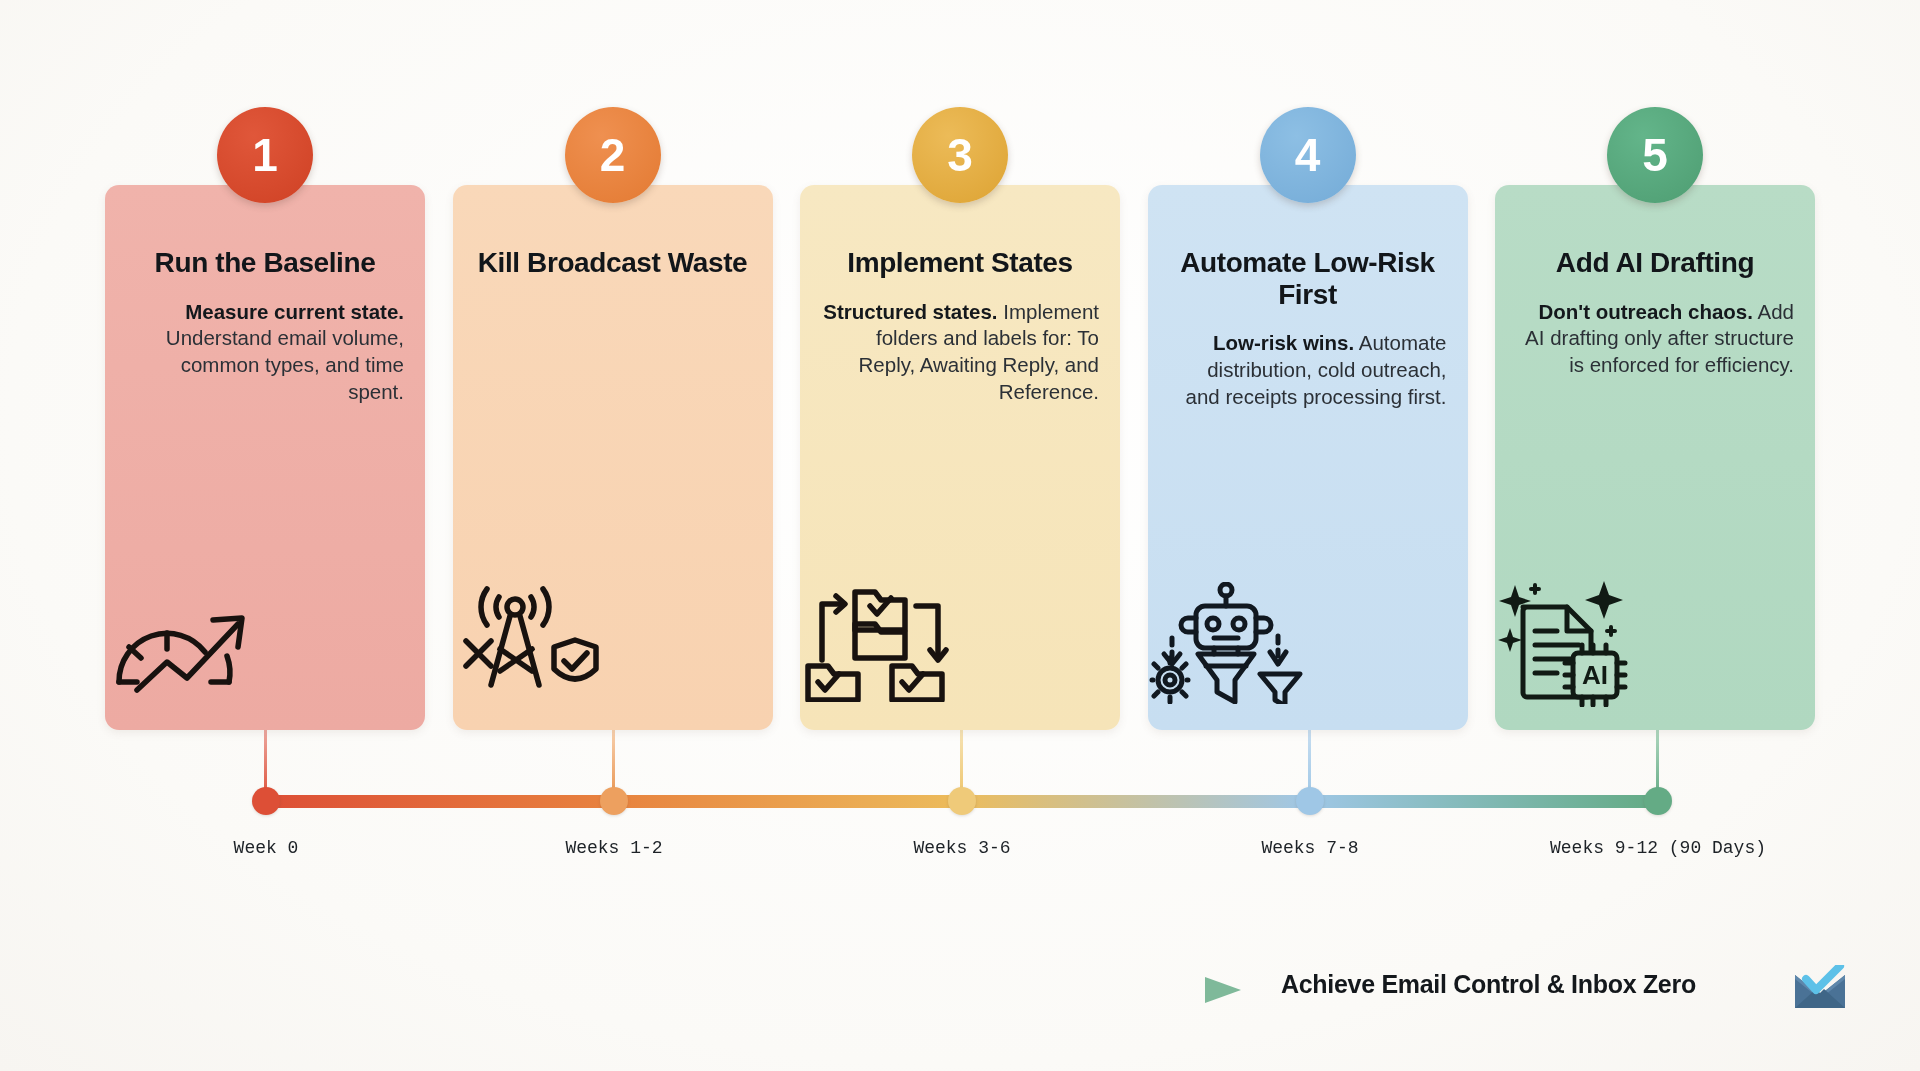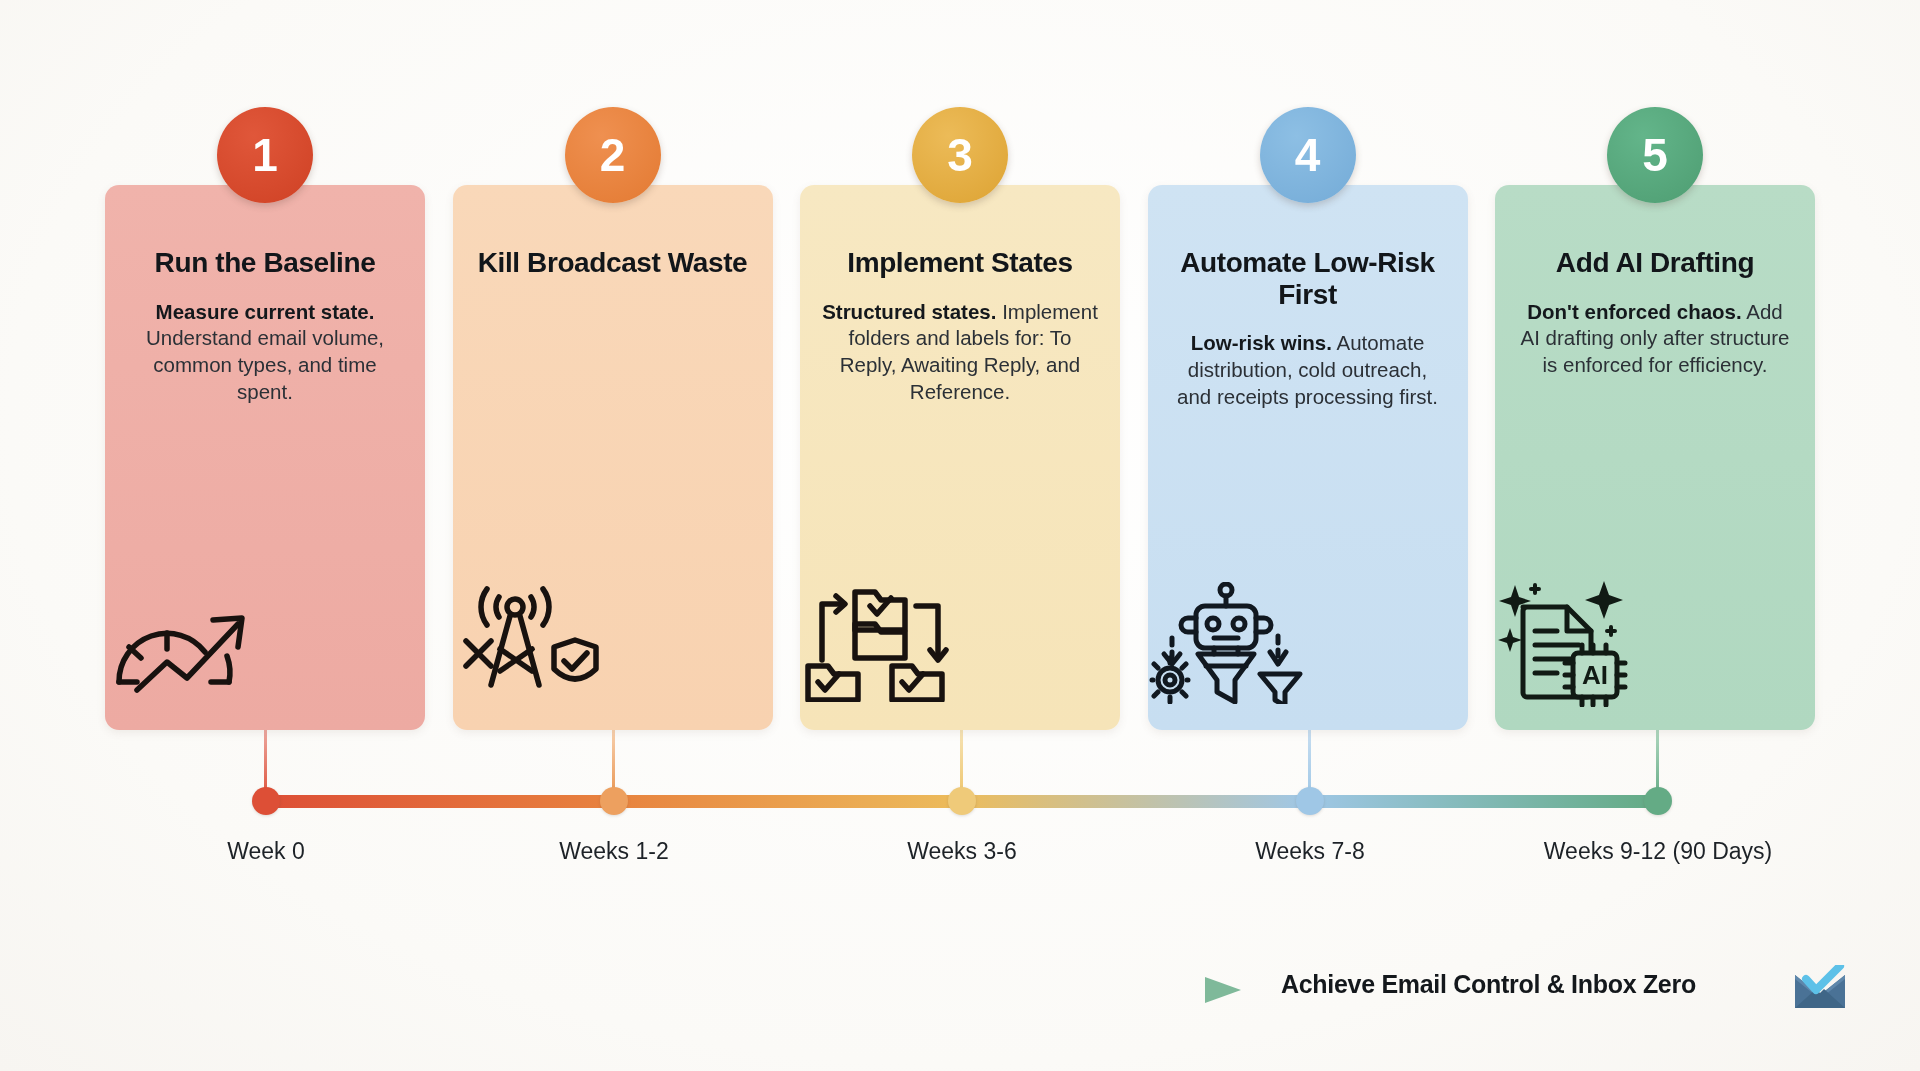--- a/index.html
+++ b/index.html
@@ -52,21 +52,21 @@
     color: #12161a;
     text-align: center;
     line-height: 1.13;
     letter-spacing: -0.4px;
     max-width: 290px;
   }
   .card-desc {
     margin-top: 20px;
     font-size: 20.5px;
     color: #2b3036;
-    text-align: center;
+    text-align: right;
     line-height: 1.30;
     max-width: 278px;
   }
   .card-desc b { font-weight: bold; color: #14181c; }
   .icon-wrap {
     position: absolute;
     bottom: 22px; left: 0; right: 0;
     display: flex; align-items: center; 
     height: 130px;
   }
@@ -92,23 +92,24 @@
     width: 28px; height: 28px;
     border-radius: 50%;
     top: 787px;
     transform: translateX(-50%);
     box-shadow: 0 1px 3px rgba(90,70,60,0.18);
   }
   .tl-label {
     position: absolute;
     top: 838px;
     transform: translateX(-50%);
-    font-size: 23px;
+    font-size: 18px;
     color: #1d2227;
     white-space: nowrap;
+    font-family: Liberation Mono, monospace;
   }
 
   
   .footer-arrow {
     position: absolute;
     left: 105px; top: 975px;
     width: 1145px; height: 30px;
   }
   .footer-text {
     position: absolute;
@@ -244,21 +245,21 @@
         </svg>
       </div>
     </div>
 
     <div class="card" style="background:linear-gradient(180deg,#b8dcc6,#b0d8c0);">
       <div class="badge" style="background:radial-gradient(circle at 38% 30%, #63b58a, #4e9d72);">
         <span>5</span>
       </div>
       <div class="card-title">Add AI Drafting</div>
       <div class="card-desc">
-        <b>Don't enforced chaos.</b>
+        <b>Don't outreach chaos.</b>
         <span>Add AI drafting only after structure is enforced for efficiency.</span>
       </div>
       <div class="icon-wrap">
         <svg width="152" height="128" viewBox="0 0 152 128" fill="none" stroke="#111a14" stroke-width="5" stroke-linecap="round" stroke-linejoin="round">
           <path d="M28 28 h44 l24 24 v62 a4 4 0 0 1 -4 4 h-60 a4 4 0 0 1 -4 -4 V32 a4 4 0 0 1 4 -4 z"></path>
           <path d="M72 28 v24 h24"></path>
           <path d="M40 52 h22"></path>
             <path d="M40 66 h44"></path>
             <path d="M40 80 h44"></path>
             <path d="M40 94 h22"></path>

